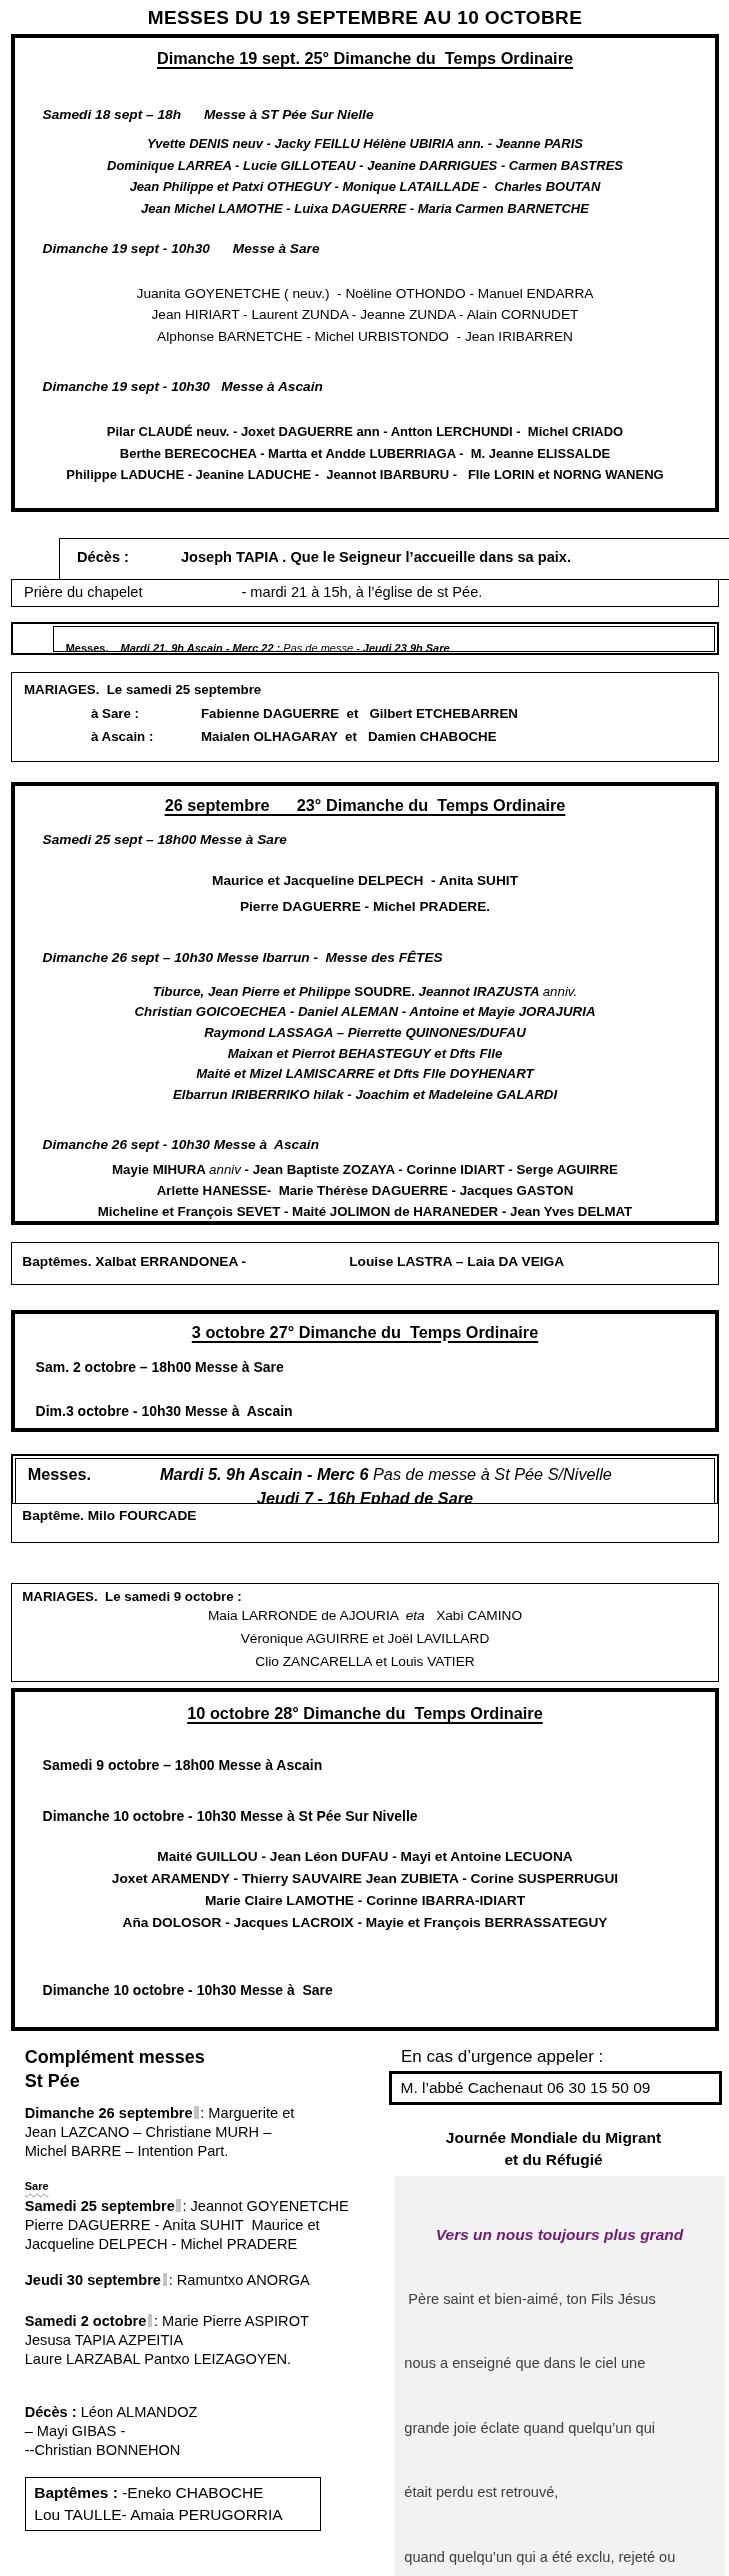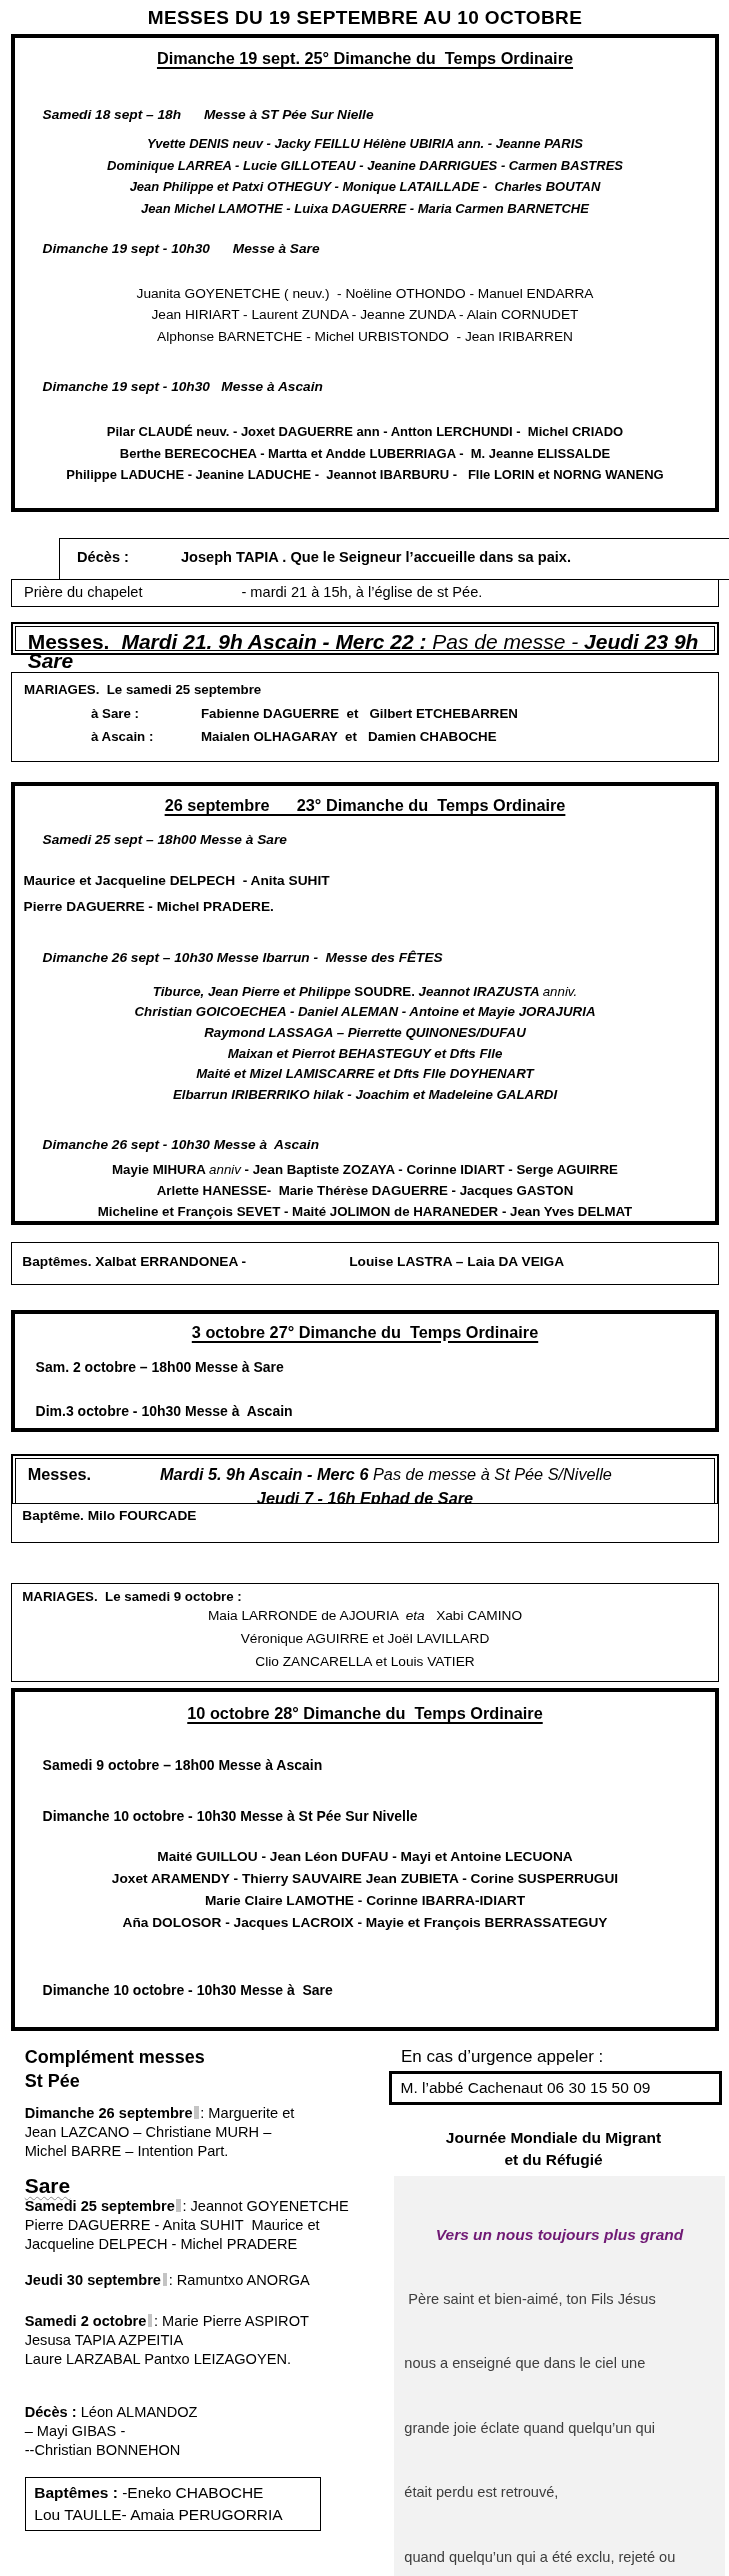--- a/index.html
+++ b/index.html
@@ -14,35 +14,35 @@
   .bx { position:absolute; left:11px; width:708px; background:#fff; }
   .thick { border:4.3px solid #000; }
   .thin  { border:1.7px solid #000; }
   .hdr { text-align:center; font-size:16.3px; font-weight:bold; }
   .hdr .u { text-decoration:underline; text-decoration-thickness:1.7px; text-underline-offset:3.4px; }
   .day { font-weight:bold; font-style:italic; font-size:13.7px; padding-left:19px; line-height:17px; }
   .dayb { font-weight:bold; font-size:14px; padding-left:19px; line-height:17px; }
   .n-bi  div { font-weight:bold; font-style:italic; font-size:13px;  line-height:21.5px; text-align:center; }
   .n-reg div { font-size:13.7px; line-height:21.5px; text-align:center; }
   .n-b   div { font-weight:bold; font-size:13px; line-height:21.5px; text-align:center; }
-  .n-b2  div { font-weight:bold; font-size:13.7px; line-height:26px; text-align:left; }
+  .n-b2  div { font-weight:bold; font-size:13.7px; line-height:26px; text-align:center; }
   .n-bi2 div { font-weight:bold; font-style:italic; font-size:13.3px; line-height:20.6px; text-align:center; }
   .n-bl  div { font-weight:bold; font-size:13.3px; line-height:20.6px; text-align:center; }
   .n-b3  div { font-weight:bold; font-size:13.7px; line-height:22px; text-align:center; }
   .mt4{margin-top:3.4px}.mt6{margin-top:5.2px}.mt8{margin-top:6.9px}.mt12{margin-top:10.3px}
   .mt14{margin-top:12px}.mt18{margin-top:15.5px}.mt20{margin-top:17px}.mt24{margin-top:20.6px}
   .mt26{margin-top:22px}.mt30{margin-top:26px}.mt32{margin-top:27.5px}.mt34{margin-top:29px}
   .mt36{margin-top:31px}.mt40{margin-top:34px}.mt44{margin-top:38px}.mt56{margin-top:48px}
   #box1  { top:34px;  height:478px; padding:11px 8.6px 0; }
   #box2  { top:538px; height:42px;  padding:10.3px 17px; font-size:14.6px; font-weight:bold;margin-left:48px; }
   #box2 .txt { margin-left:52px; }
   #box3  { top:579px; height:28px;  padding:4.3px 12px; font-size:14.6px; }
   #box3 .txt { margin-left:99px; }
   #box4  { top:622px; height:33px; border:2.6px solid #000; padding:1.7px; }
-  #box4 .inner { border:0.9px solid #000; height:100%; padding:5px 12px; font-size:21px; line-height:19px; }
+  #box4 .inner { border:0.9px solid #000; height:100%; padding:12px 12px; font-size:11px; line-height:19px;margin-left:38px; }
   #box4 .p1 { margin-left:12px; }
   #box5  { top:672px; height:90px; padding:8.6px 12px; font-size:13.3px; font-weight:bold; }
   #box5 .row { margin-left:67px; line-height:23px; }
   #box5 .place { display:inline-block; width:110px; }
   #box6  { top:782px;  height:443px; padding:10.3px 8.6px 0; }
   #box7  { top:1242px; height:43px; padding:11px 10.3px; font-size:13.7px; font-weight:bold; }
   #box7 .txt { margin-left:103px; }
   #box8  { top:1310px; height:122px; padding:8.6px 8.6px 0; }
   #box8 .dayb { padding-left:12px; }
   #box9  { top:1454px; height:65px; border:2.6px solid #000; padding:1.7px; }
@@ -53,21 +53,21 @@
   #box10 { top:1503px; height:40px; padding:4.3px 10.3px; font-size:13.7px; font-weight:bold; }
   #box11 { top:1571px; height:99px; padding:5.2px 10.3px;margin-top:12px; }
   #box11 .lbl { font-size:13.3px; font-weight:bold; }
   #box11 .ln { font-size:13.7px; line-height:23px; text-align:center; }
   #box12 { top:1688px; height:343px; padding:12px 8.6px 0; }
   .leftcol { position:absolute; left:11px; top:2047px; width:369px; padding-left:13.7px; font-size:14.6px; }
   .leftcol .h { font-size:18px; font-weight:bold; line-height:20.6px; }
   .leftcol p { line-height:19px; }
   .leftcol .lbl { font-weight:bold; }
   .mark { display:inline-block; width:4.3px; height:13px; background:#c4c4c4; vertical-align:-1.7px; margin:0 1.7px; }
-  .wavy { font-size:21px; font-weight:bold; line-height:20.6px;
+  .wavy { font-size:11px; font-weight:bold; line-height:20.6px;
           text-decoration:underline wavy #8a8a8a; text-decoration-thickness:0.9px; text-underline-offset:3.4px; }
   .bptbox { margin-top:17px; width:296px; border:1.7px solid #000; padding:4.3px 8.6px; font-size:15.5px; line-height:22px; }
   .rightcol { position:absolute; left:382px; top:2047px; width:343px; }
   .rightcol .head { font-size:17px; line-height:20.6px; padding-left:19px; }
   .phonebox { margin-top:3.4px; margin-left:6.9px; width:333px; border:3.4px solid #000; padding:5.2px 8.6px; font-size:15.5px; }
   .journee { margin-top:22px; text-align:center; font-size:15.5px; font-weight:bold; line-height:21.5px; }
   .pray { margin-top:5.2px; margin-left:12px; width:331px; background:#f2f2f2; color:#3d3d3d;
           font-size:14.6px; line-height:21.5px; padding:5.2px 10.3px 8.6px; white-space:pre-wrap; }
   .pray .ttl { font-size:15.5px; font-weight:bold; font-style:italic; text-align:center; line-height:22px; color:#701a75; }
 </style>

